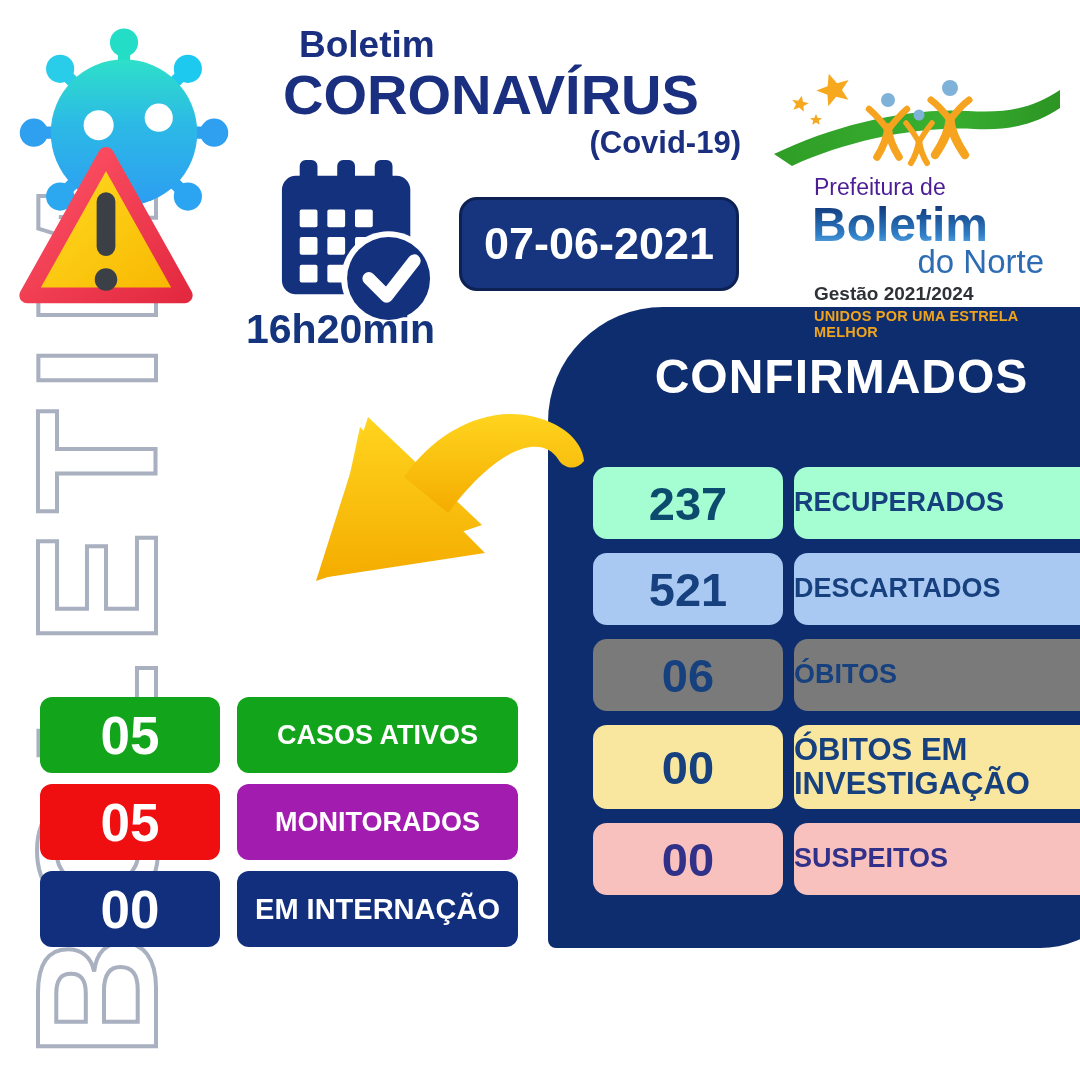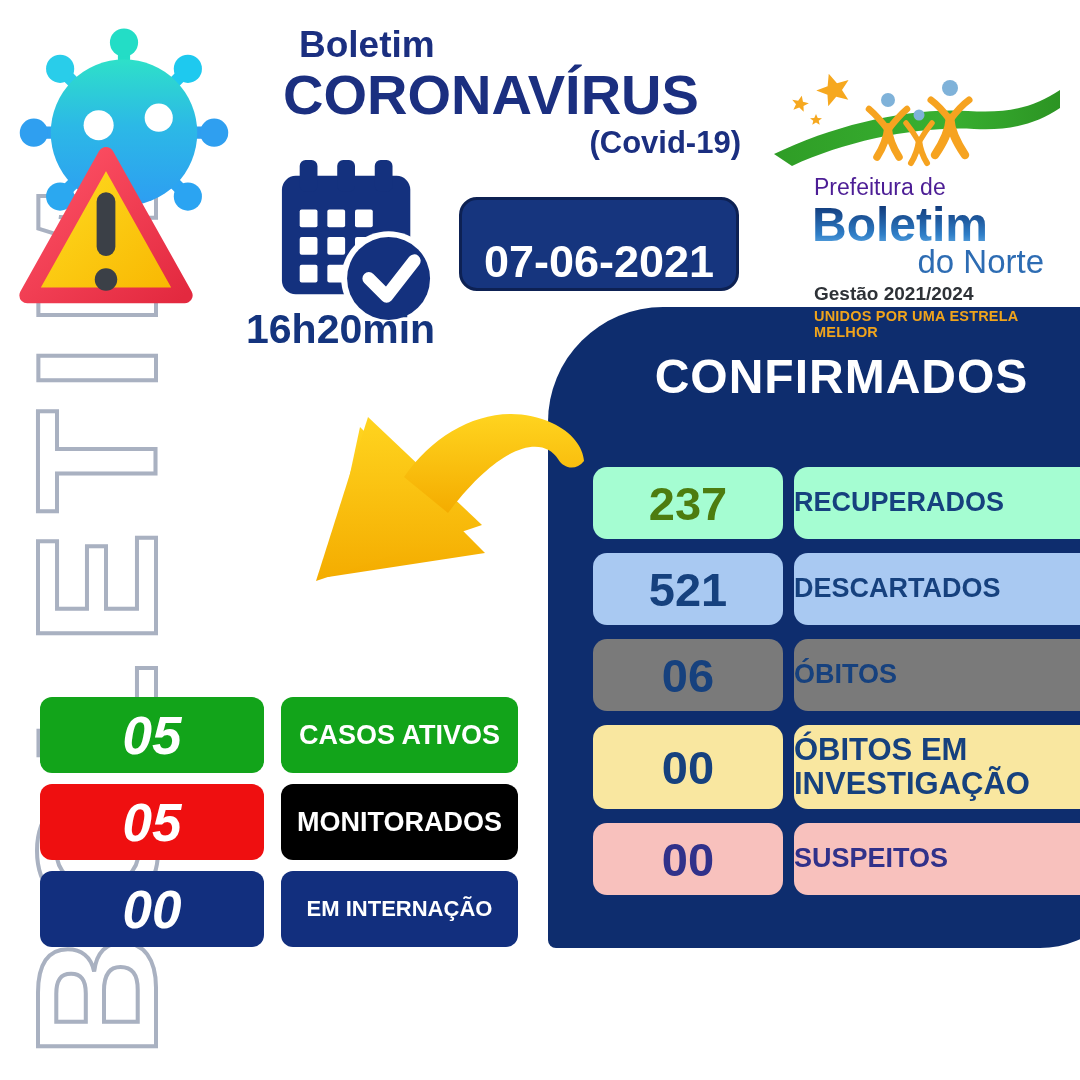--- a/index.html
+++ b/index.html
@@ -20,21 +20,21 @@
   .titleblock { position:absolute; left:283px; top:24px; width:458px; color:#1b2f80; z-index:2; }
   .kicker { font-size:37px; font-weight:bold; margin-left:16px; }
   .main-title { font-size:56px; font-weight:bold; margin-top:-4px; }
   .sub-title { font-size:31px; font-weight:bold; text-align:right; margin-top:-2px; }
 
   
   .calendar { position:absolute; left:276px; top:158px; z-index:2; }
   .time { position:absolute; left:246px; top:306px; font-size:41px; font-weight:bold; color:#14347e; z-index:2; }
   .datepill { position:absolute; left:459px; top:197px; width:274px; height:88px;
     background:#16357e; border:3px solid #0d2153; border-radius:18px;
-    display:flex; align-items:flex-end; justify-content:center;
+    display:flex; align-items:center; justify-content:center;
     color:#fff; font-size:45px; font-weight:bold; z-index:2; }
 
   
   .logo { position:absolute; left:772px; top:60px; width:292px; z-index:2; }
   .logo-org   { margin-left:42px; font-size:23px; color:#4c1d95; }
   .logo-city  { margin-left:40px; font-size:48px; font-weight:bold; line-height:1; width:fit-content;
     background:linear-gradient(180deg,#0f3575 5%,#2f7ec7 70%,#6db3e8 100%);
     -webkit-background-clip:text; background-clip:text; color:transparent; }
   .logo-sub   { text-align:right; margin-right:20px; font-size:33px; color:#2d6cb3; margin-top:-6px; }
   .logo-term  { margin-left:42px; font-size:19px; font-weight:bold; color:#2e3237; margin-top:2px; }
@@ -49,25 +49,25 @@
   .prow:nth-child(4) { height:84px; }
   .pvalue { width:190px; border-radius:14px; display:flex; align-items:center; justify-content:center;
     font-size:47px; font-weight:bold; }
   .plabel { flex:1; margin-left:11px; border-radius:14px; display:flex; align-items:center;
     padding-right:6px; font-size:27px; font-weight:bold; line-height:1.1; }
   .prow:nth-child(4) .plabel { font-size:31px; }
 
   
   .status { position:absolute; left:40px; top:697px; width:478px; z-index:3; }
   .srow { display:flex; height:76px; margin-bottom:11px; }
-  .svalue { width:224px; border-radius:12px; display:flex; align-items:center; justify-content:center;
-    font-size:53px; font-weight:bold;font-style:italic; }
+  .svalue { width:180px; border-radius:12px; display:flex; align-items:center; justify-content:center;
+    font-size:53px; font-weight:bold; }
   .slabel { flex:1; margin-left:17px; border-radius:12px; display:flex; align-items:center; justify-content:center;
     font-size:27px; font-weight:bold; }
-  .srow:nth-child(3) .slabel { font-size:22px; }
+  .srow:nth-child(3) .slabel { font-size:29px; }
 
   
   .arrow { position:absolute; left:300px; top:395px; z-index:4; }
 </style>
 </head>
 <body>
 
 <div class="canvas">
 
   <div class="watermark">BOLETIM</div>
@@ -190,21 +190,21 @@
     <div class="logo-city">Boletim</div>
     <div class="logo-sub">do Norte</div>
     <div class="logo-term">Gestão 2021/2024</div>
     <div class="logo-slogan">UNIDOS POR UMA ESTRELA MELHOR</div>
   </div>
 
   <div class="panel">
     <div class="panel-title">CONFIRMADOS</div>
     <div class="rows">
       <div class="prow">
-        <div class="pvalue" style="background: rgb(165, 253, 210); color: #4d7c0f;">237</div>
+        <div class="pvalue" style="background: rgb(165, 253, 210); color: #0c4a6e;">237</div>
         <div class="plabel" style="background: rgb(165, 253, 210); color: rgb(22, 65, 126);">RECUPERADOS</div>
       </div>
       <div class="prow">
         <div class="pvalue" style="background: rgb(169, 201, 242); color: rgb(22, 65, 126);">521</div>
         <div class="plabel" style="background: rgb(169, 201, 242); color: rgb(22, 65, 126);">DESCARTADOS</div>
       </div>
       <div class="prow">
         <div class="pvalue" style="background: rgb(122, 122, 122); color: rgb(22, 65, 126);">06</div>
         <div class="plabel" style="background: rgb(122, 122, 122); color: rgb(22, 65, 126);">ÓBITOS</div>
       </div>
@@ -231,21 +231,21 @@
     <path d="M104 82 C 140 30 200 4 252 28 C 272 37 283 52 284 66 C 276 76 264 74 258 64 C 244 42 204 44 148 118 Z" fill="url(#ag)"></path>
   </svg>
 
   <div class="status">
     <div class="srow">
       <div class="svalue" style="background: rgb(18, 164, 26); color: rgb(255, 255, 255);">05</div>
       <div class="slabel" style="background: rgb(18, 164, 26); color: rgb(255, 255, 255);">CASOS ATIVOS</div>
     </div>
     <div class="srow">
       <div class="svalue" style="background: rgb(239, 15, 16); color: rgb(255, 255, 255);">05</div>
-      <div class="slabel" style="background: #000000; color: rgb(255, 255, 255);">MONITORADOS</div>
+      <div class="slabel" style="background: #a21caf; color: rgb(255, 255, 255);">MONITORADOS</div>
     </div>
     <div class="srow">
       <div class="svalue" style="background: rgb(18, 47, 126); color: rgb(255, 255, 255);">00</div>
       <div class="slabel" style="background: rgb(18, 47, 126); color: rgb(255, 255, 255);">EM INTERNAÇÃO</div>
     </div>
   </div>
 
 </div>
 
 </body></html>

